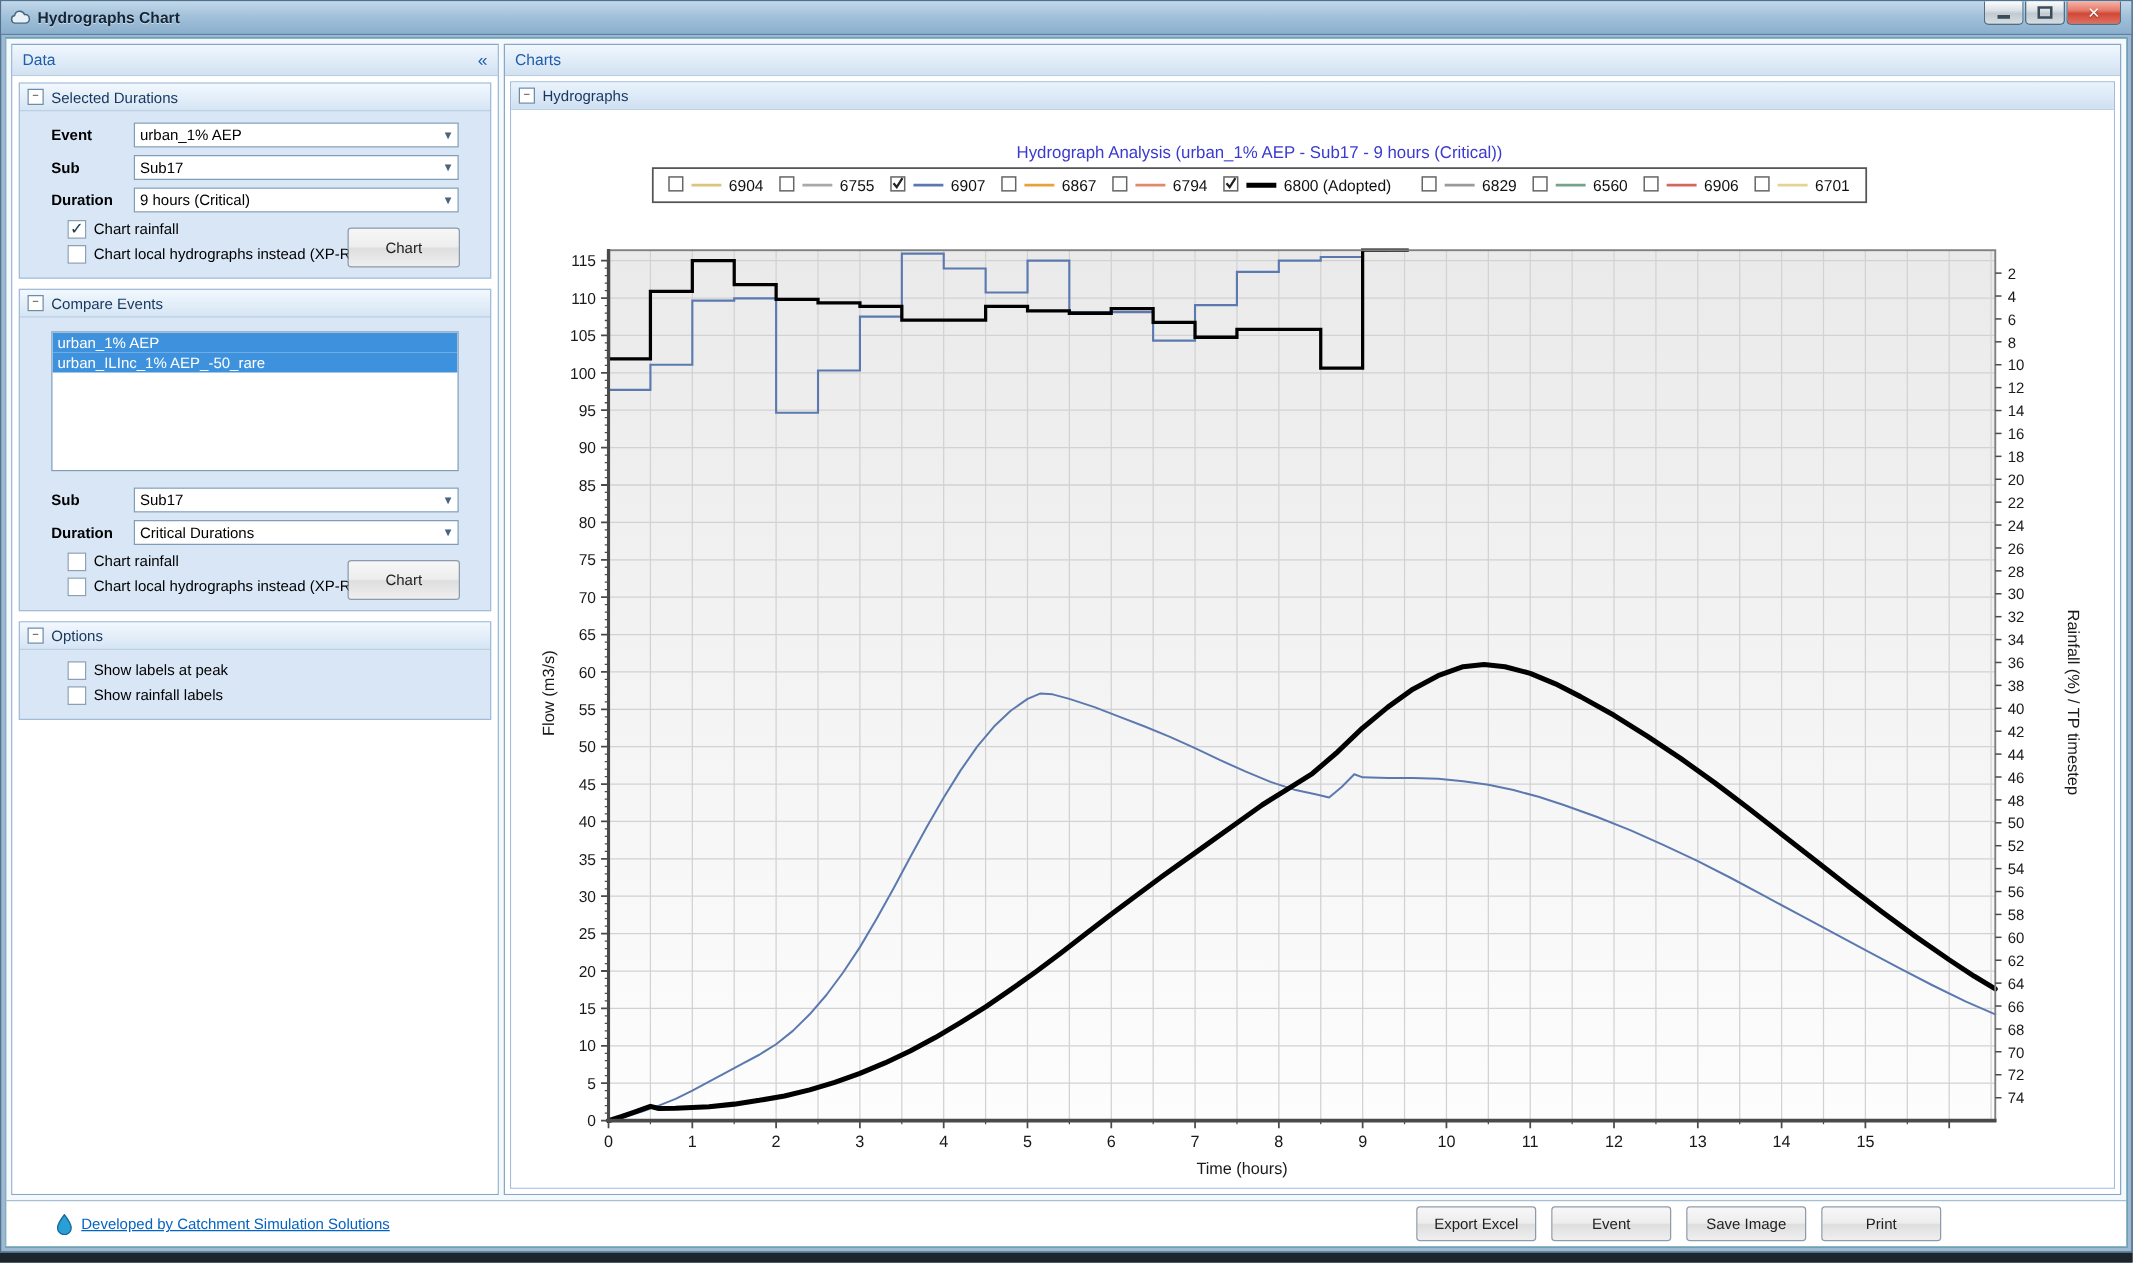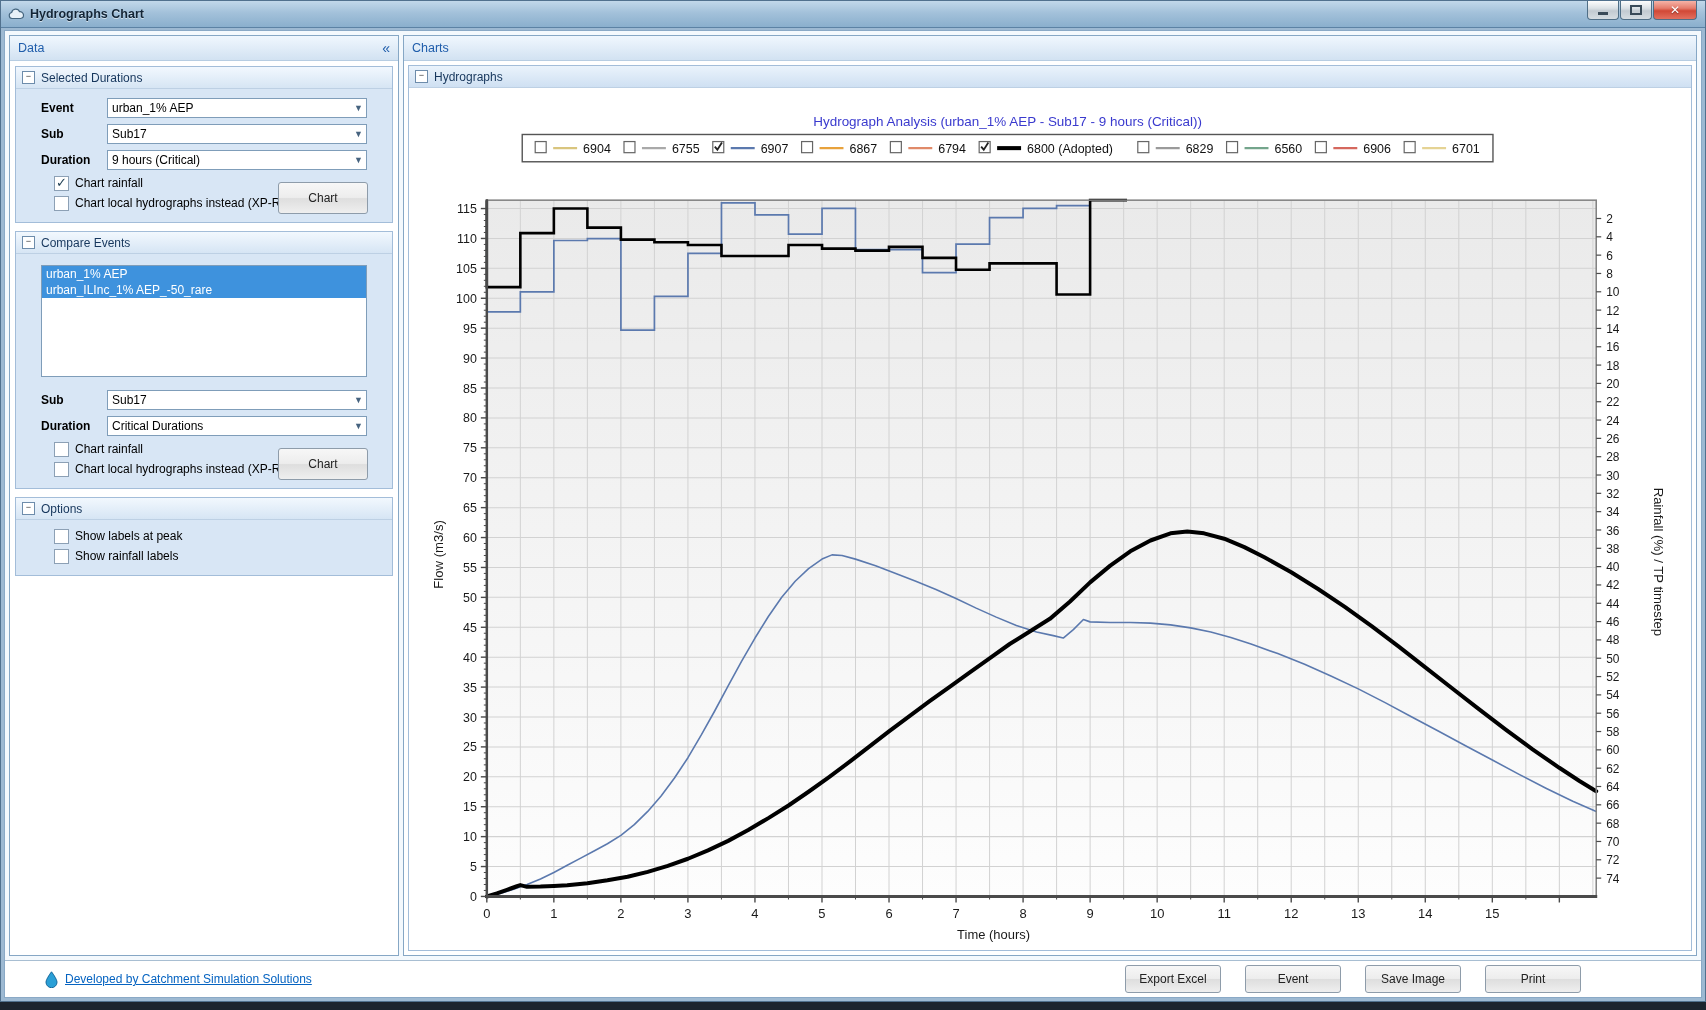--- a/index.html
+++ b/index.html
@@ -59,21 +59,21 @@
   .hydrogroup{position:absolute;inset:4px;border:1px solid #a3bdd9;display:flex;flex-direction:column;}
   .hydrohead{height:21px;flex:none;background:linear-gradient(180deg,#eaf3fc,#cfe0f2);
     border-bottom:1px solid #bdd0e4;color:#16365c;font-size:12px;display:flex;align-items:center;gap:6px;padding:0 6px;}
   #chart-host{flex:1;position:relative;background:#fff;min-height:0;}
   #chart-host svg{position:absolute;inset:0;width:100%;height:100%;}
   
   .footer{height:36px;flex:none;border-top:1px solid #a8bed2;background:#fff;display:flex;
     align-items:center;padding:0 28px;}
   .credit{display:flex;align-items:center;gap:7px;margin-left:12px;}
   .credit a{color:#0563c1;font-size:12px;text-decoration:underline;cursor:pointer;}
-  .fbtns{margin-left:auto;margin-right:92px;display:flex;gap:24px;}
+  .fbtns{margin-left:auto;margin-right:120px;display:flex;gap:12px;}
   .fbtn{width:94px;height:26px;}
 </style>
 </head>
 <body>
 
 <div class="window">
   <div class="titlebar">
     <svg class="app-icon" viewBox="0 0 20 16">
       <path d="M5.5 13 A3.4 3.4 0 0 1 5.2 6.3 A4.6 4.6 0 0 1 14 5.4 A3.6 3.6 0 0 1 15 13 Z" fill="#e8f1f8" stroke="#44657f" stroke-width="1.3"></path>
     </svg>

